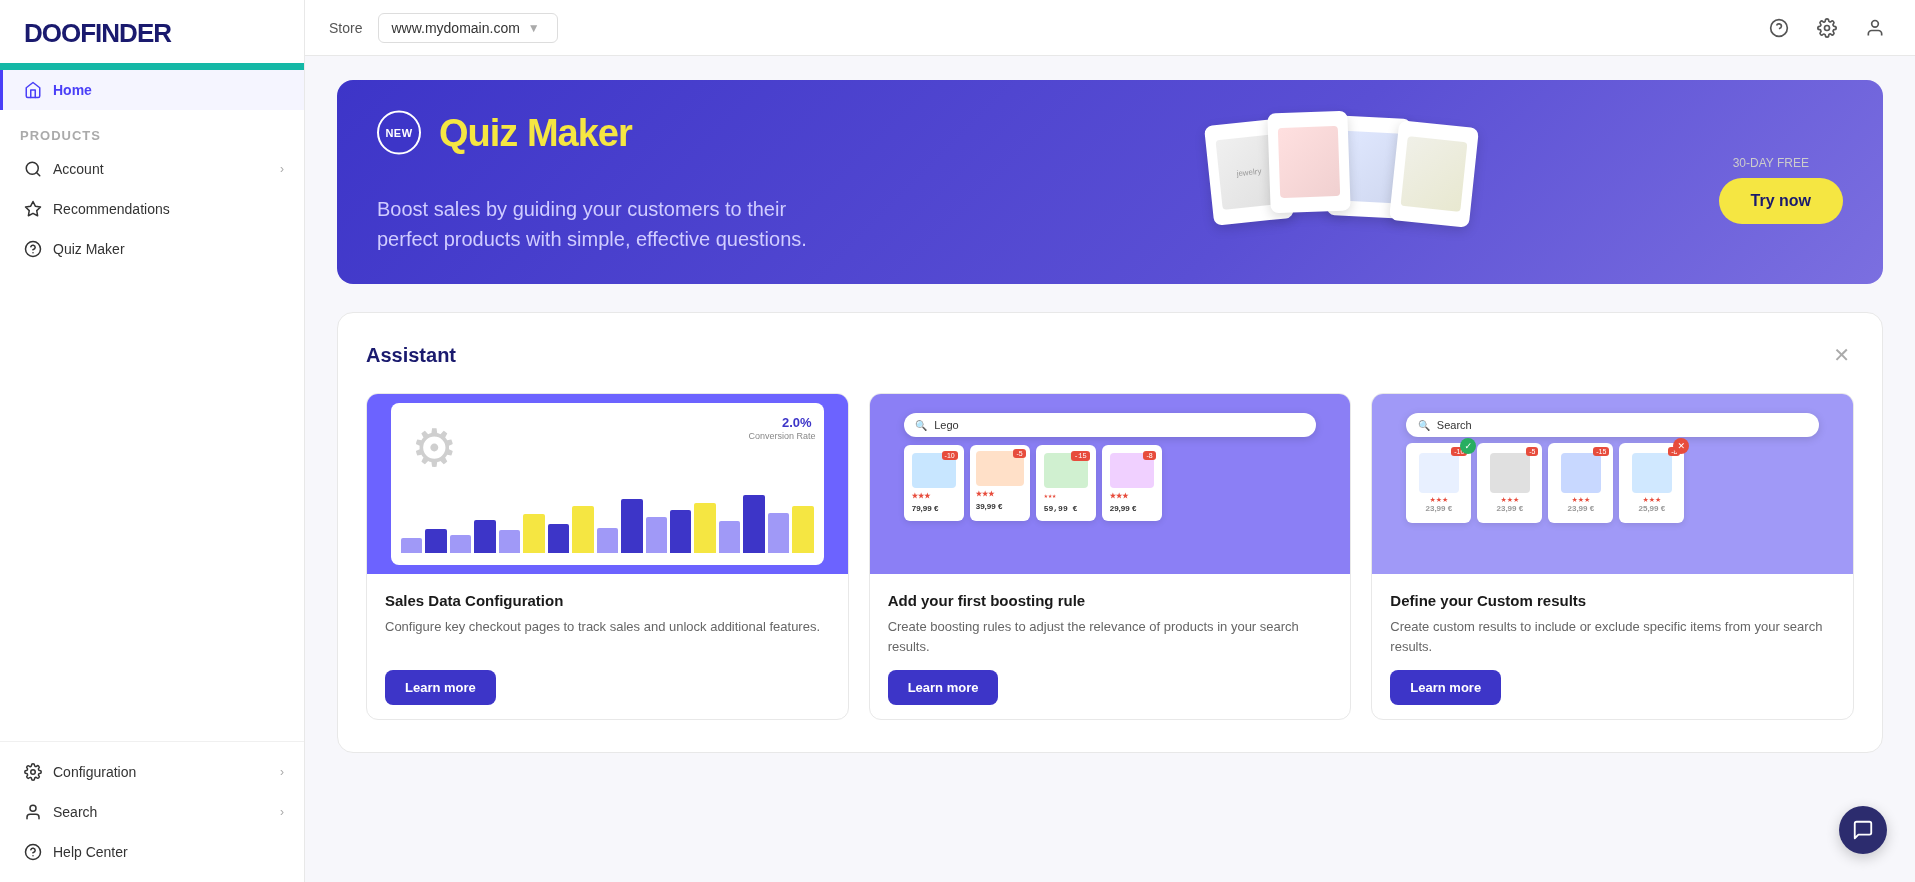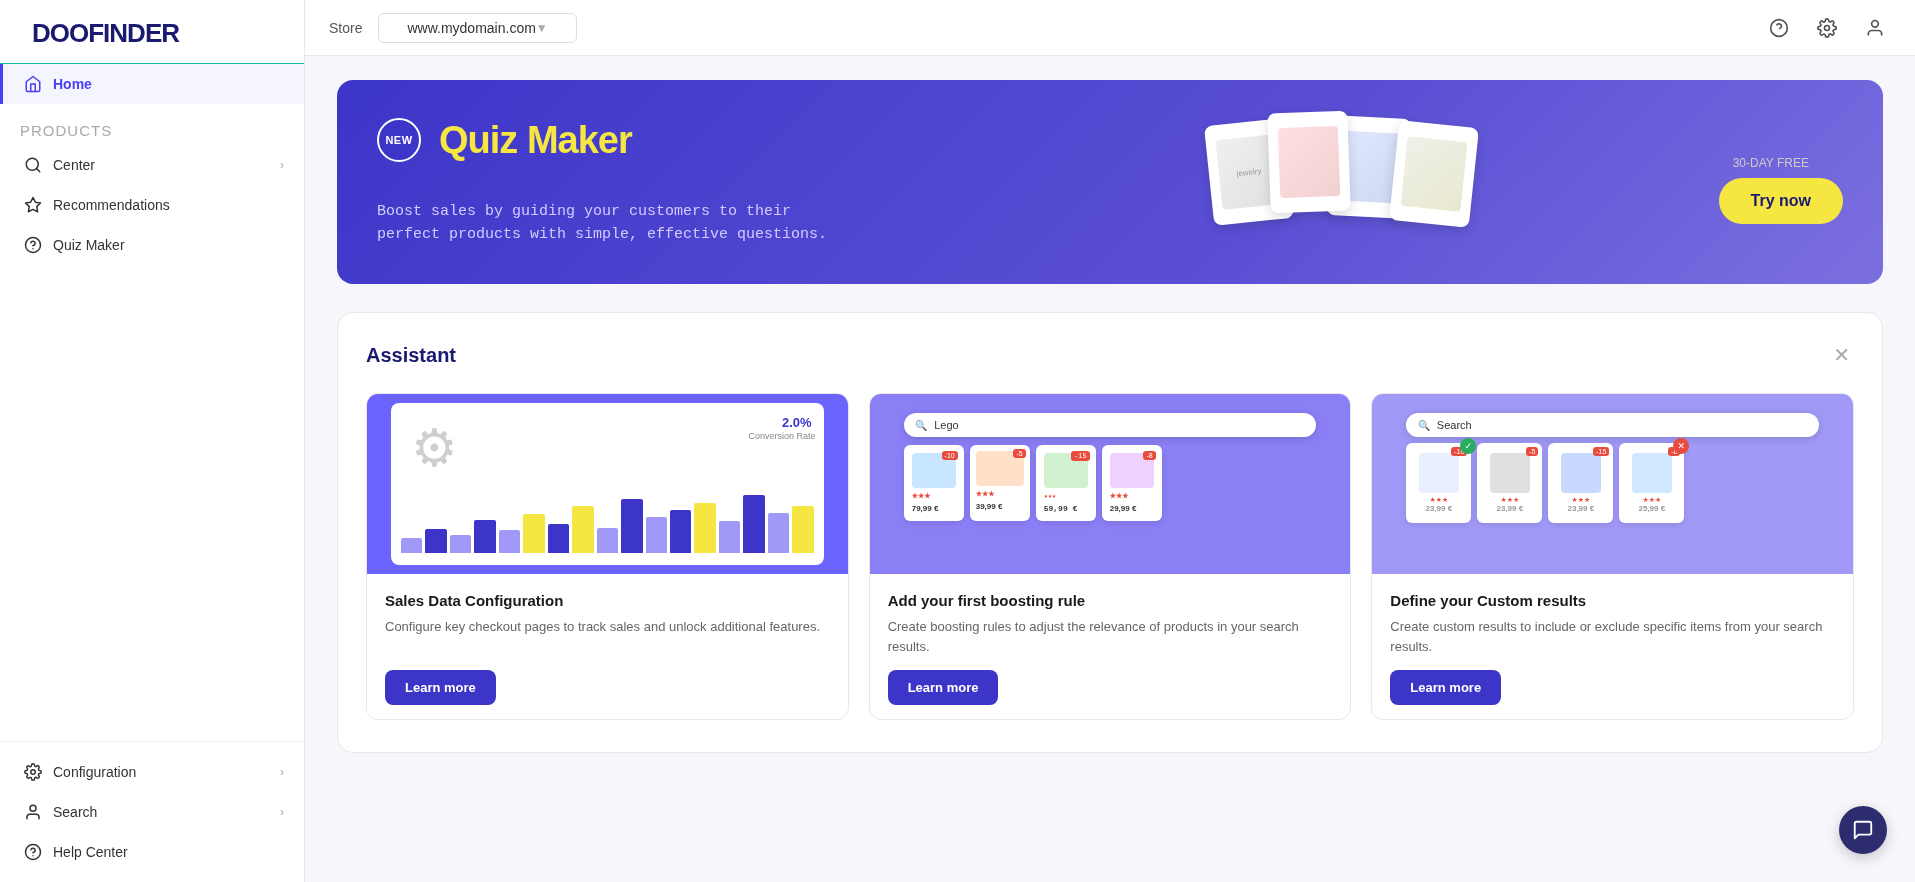--- a/index.html
+++ b/index.html
@@ -10,32 +10,32 @@
       width: 305px;
       min-width: 305px;
       background: #fff;
       border-right: 1px solid #e8e8e8;
       display: flex;
       flex-direction: column;
       height: 100vh;
       overflow-y: auto;
     }
     .sidebar-logo {
-      padding: 18px 20px 14px 32px;
-      border-bottom: 1px solid #14b8a6;
+      padding: 18px 20px 14px 24px;
+      border-bottom: 7px solid #14b8a6;
     }
     .logo-text {
       font-size: 26px;
       font-weight: 900;
       color: #1a1a6e;
       letter-spacing: -1px;
     }
     .sidebar-section-label {
-      font-size: 15px;
-      font-weight: 400;
+      font-size: 13px;
+      font-weight: 700;
       color: #aaa;
       letter-spacing: 1px;
       padding: 18px 20px 6px 20px;
       text-transform: uppercase;
     }
     .sidebar-item {
       display: flex;
       align-items: center;
       padding: 10px 20px;
       cursor: pointer;
@@ -94,23 +94,24 @@
       flex-shrink: 0;
     }
     .store-label {
       font-size: 14px;
       color: #555;
       font-weight: 500;
     }
     .store-dropdown {
       display: flex;
       align-items: center;
+      gap: 8px;
       border: 1px solid #ddd;
       border-radius: 6px;
-      padding: 6px 28px;
+      padding: 6px 12px;
       font-size: 14px;
       color: #333;
       cursor: pointer;
       background: #fff;
       min-width: 180px;
     }
     .store-dropdown .dd-arrow { color: #aaa; font-size: 12px; }
     .topbar-right {
       margin-left: auto;
       display: flex;
@@ -166,24 +167,23 @@
       gap: 29px;
     }
     .banner-title {
       font-size: 38px;
       font-weight: 800;
       color: #f5e642;
       letter-spacing: -1px;
     }
     .banner-subtitle {
       color: #d0ccff;
-      font-size: 15px;
+      font-size: 20px;
       max-width: 460px;
       line-height: 1.5;
-      font-family: Liberation Mono, monospace;
     }
     .banner-try-now {
       background: #f5e642;
       color: #1a1a6e;
       border: none;
       border-radius: 30px;
       font-size: 16px;
       font-weight: 800;
       padding: 14px 32px;
       cursor: pointer;
@@ -505,21 +505,21 @@
 
   <div class="sidebar-section-label">PRODUCTS</div>
 
   <div class="sidebar-item">
     <span class="icon">
       <svg width="18" height="18" viewBox="0 0 24 24" fill="none" stroke="currentColor" stroke-width="2" stroke-linecap="round" stroke-linejoin="round">
         <circle cx="11" cy="11" r="8"></circle>
           <line x1="21" y1="21" x2="16.65" y2="16.65"></line>
       </svg>
     </span>
-    <span>Center</span>
+    <span>Account</span>
     <span class="chevron">›</span>
   </div>
 
   <div class="sidebar-item">
     <span class="icon">
       <svg width="18" height="18" viewBox="0 0 24 24" fill="none" stroke="currentColor" stroke-width="2" stroke-linecap="round" stroke-linejoin="round">
         <polygon points="12 2 15.09 8.26 22 9.27 17 14.14 18.18 21.02 12 17.77 5.82 21.02 7 14.14 2 9.27 8.91 8.26 12 2"></polygon>
       </svg>
     </span>
     <span>Recommendations</span>

